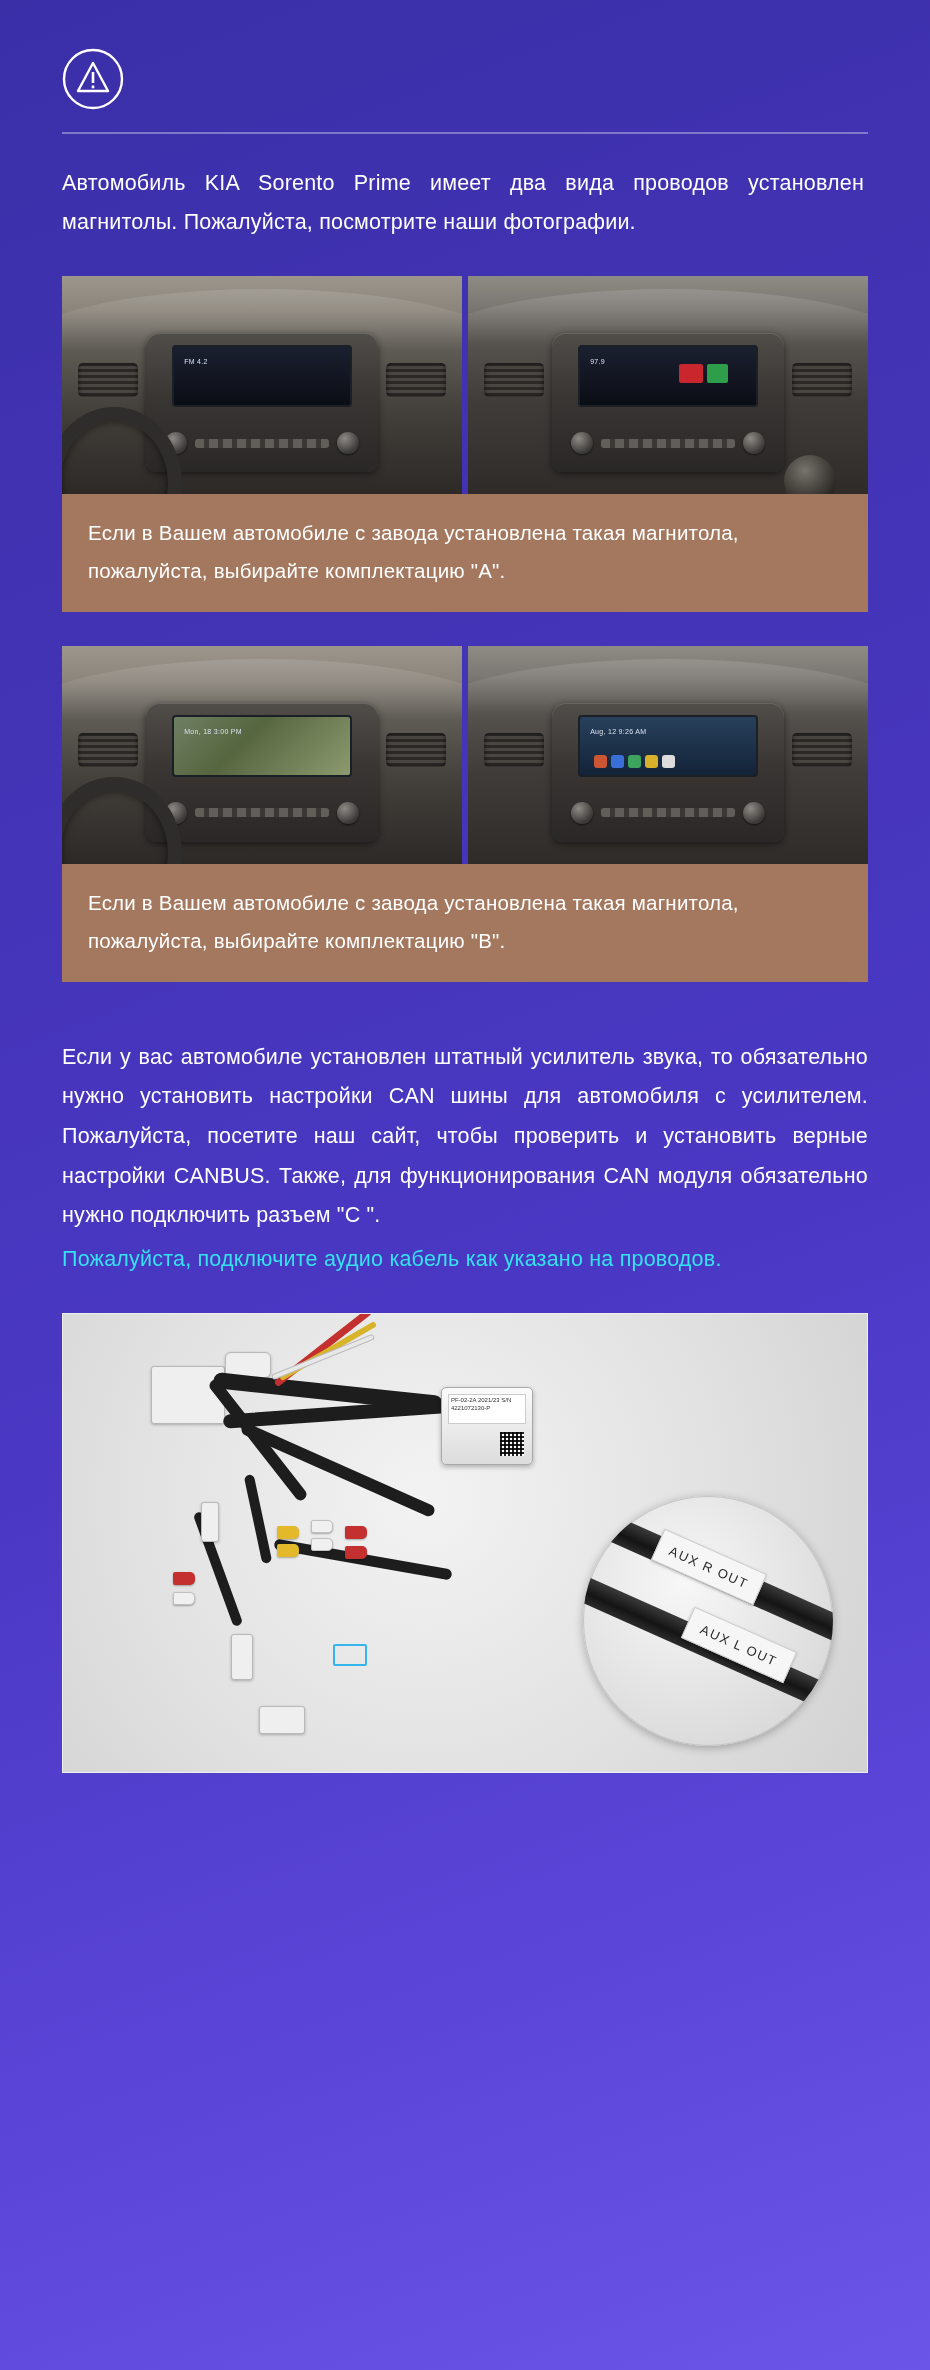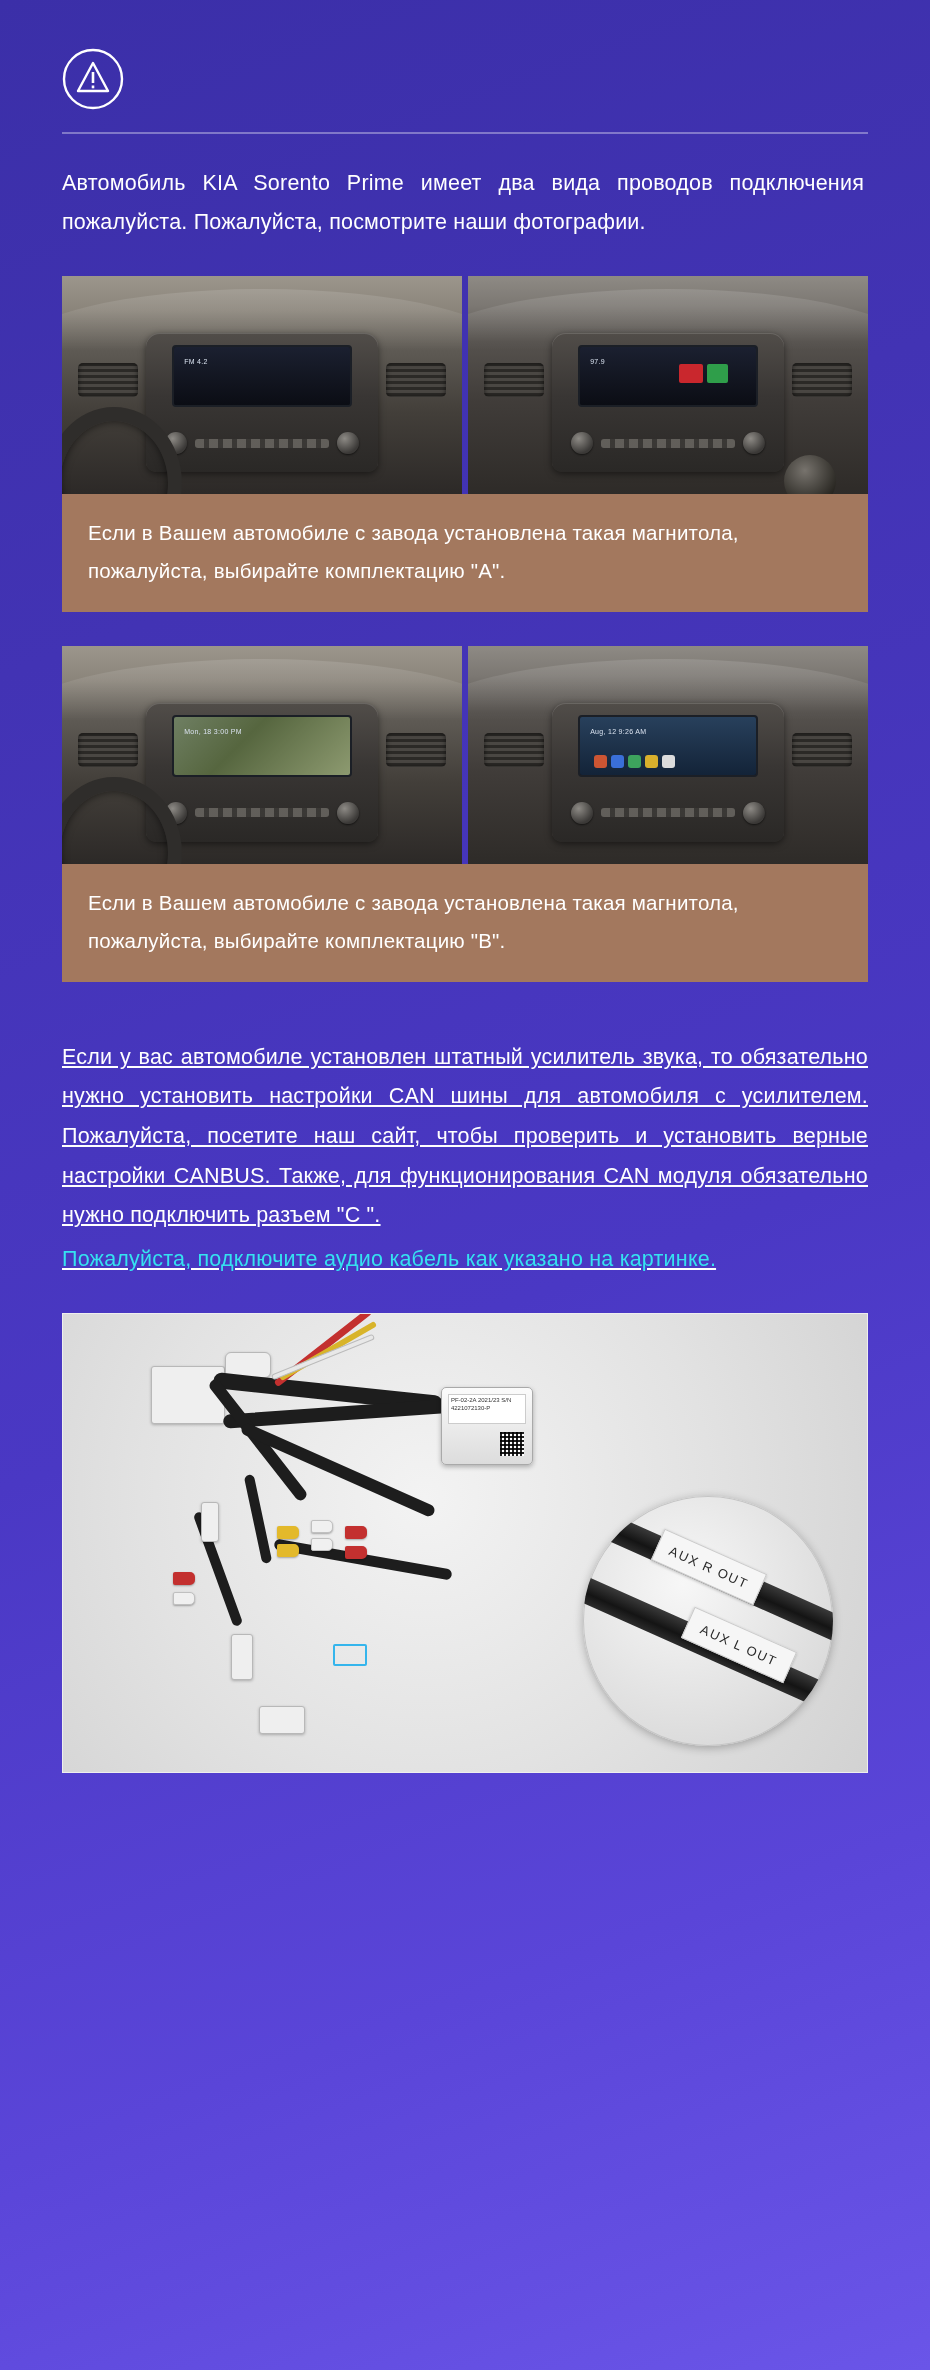--- a/index.html
+++ b/index.html
@@ -186,21 +186,20 @@
     letter-spacing: 0.2px;
   }
 
   
   .body-block {
     margin-top: 56px;
     font-size: 21.5px;
     line-height: 1.84;
     text-align: justify;
     letter-spacing: 0.2px;
-    text-decoration: underline;
   }
   .body-block .cyan { color: #35e2f0; display: block; margin-top: 4px; }
 
   
   .harness-wrap {
     margin-top: 34px;
     height: 460px;
     background: #e9e9e9;
     position: relative;
     overflow: hidden;
@@ -305,21 +304,21 @@
       <svg viewBox="0 0 62 62" width="62" height="62">
         <circle cx="31" cy="31" r="29" fill="none" stroke="#ffffff" stroke-width="2.4"></circle>
         <path d="M31 15 L46 43 L16 43 Z" fill="none" stroke="#ffffff" stroke-width="2.4" stroke-linejoin="round"></path>
         <rect x="29.7" y="24" width="2.6" height="11" fill="#ffffff"></rect>
         <rect x="29.7" y="37.5" width="2.6" height="2.8" fill="#ffffff"></rect>
       </svg>
     </div>
   </div>
   <div class="divider"></div>
 
-  <div class="intro">Автомобиль KIA Sorento Prime имеет два вида проводов подключения пожалуйста. Пожалуйста, посмотрите наши фотографии.</div>
+  <div class="intro">Автомобиль KIA Sorento Prime имеет два вида проводов установлен магнитолы. Пожалуйста, посмотрите наши фотографии.</div>
 
   <div class="photo-group">
     <div class="photo-row">
       <div class="photo">
         <div class="dash beige"></div>
         <div class="vent l"></div>
         <div class="vent r"></div>
         <div class="console">
           <div class="screen">
             <div class="screen-inner scr-dark">
@@ -401,21 +400,21 @@
             <div class="knob"></div>
           </div>
         </div>
       </div>
     </div>
     <div class="banner">Если в Вашем автомобиле с завода установлена такая магнитола, пожалуйста, выбирайте комплектацию  "B".</div>
   </div>
 
   <div class="body-block">
     <span>Если у вас автомобиле установлен штатный усилитель звука, то обязательно нужно установить настройки CAN шины для автомобиля с усилителем. Пожалуйста, посетите наш сайт, чтобы проверить и установить верные настройки CANBUS. Также, для функционирования CAN модуля обязательно нужно подключить разъем "C ".</span>
-    <span class="cyan">Пожалуйста, подключите аудио кабель как указано на картинке.</span>
+    <span class="cyan">Пожалуйста, подключите аудио кабель как указано на проводов.</span>
   </div>
 
   <div class="harness-wrap">
     <div class="harness-bg"></div>
 
     <div class="plug" style="left:88px; top:52px; width:74px; height:58px;"></div>
     <div class="plug" style="left:162px; top:38px; width:46px; height:26px; border-radius:6px;"></div>
 
     <div class="wire" style="left:150px; top:70px; width:230px; height:16px; transform:rotate(6deg);"></div>
     <div class="wire" style="left:160px; top:92px; width:250px; height:14px; transform:rotate(-4deg);"></div>

